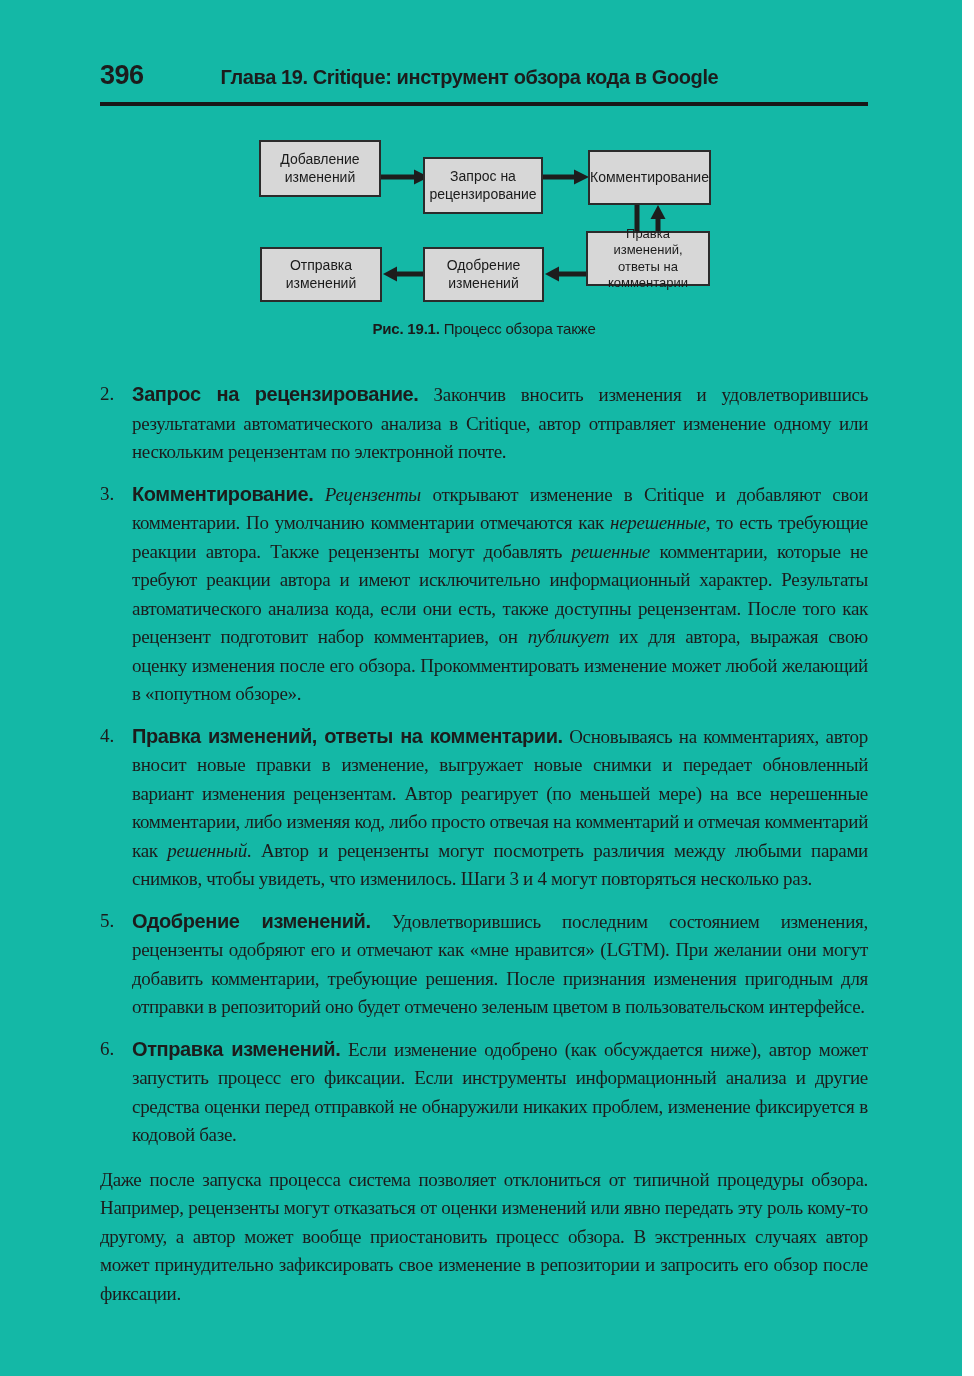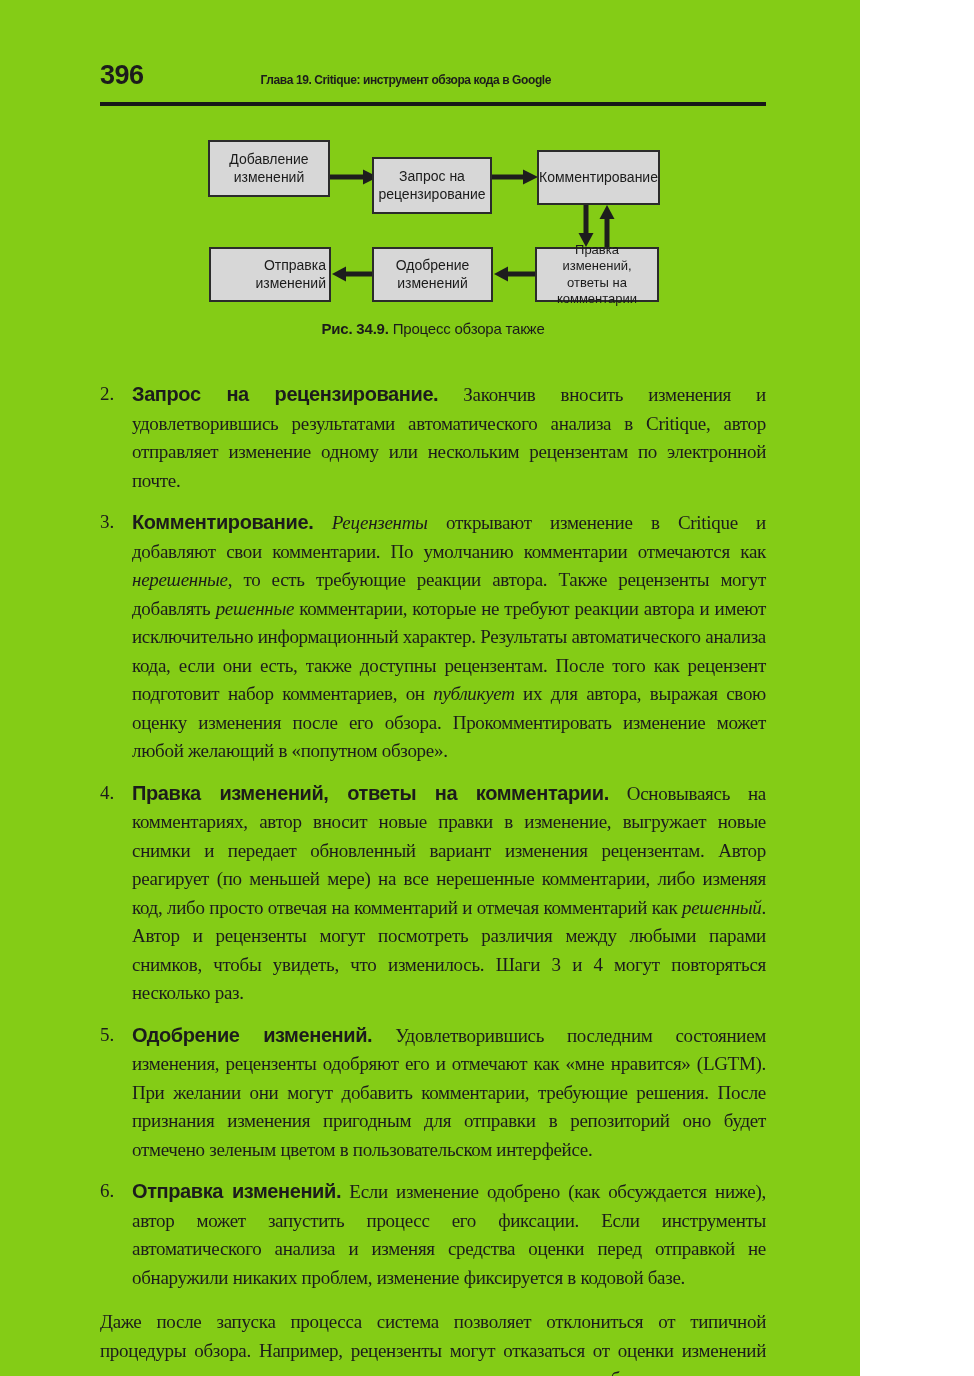--- a/index.html
+++ b/index.html
@@ -1,35 +1,35 @@
 <!DOCTYPE html>
 <html><head>
 <meta charset="utf-8">
 <style>
   * { box-sizing: border-box; }
   html, body { margin: 0; padding: 0; background: #ffffff; }
   .page {
-    width: 860px; height: 1376px;
-    background: #84cc16;
+    width: 962px; height: 1376px;
+    background: #14b8a6;
     padding: 60px 94px 0 100px;
     font-family: "Liberation Serif", serif;
     color: #1c1c1c;
     overflow: hidden;
     position: relative;
   }
   
   .page-header { display: flex; align-items: baseline; }
   .page-num {
     font-family: "Liberation Sans", sans-serif;
     font-weight: bold; font-size: 27px; letter-spacing: -0.5px;
   }
   .chapter-title {
     font-family: "Liberation Sans", sans-serif;
-    font-weight: bold; font-size: 12px; letter-spacing: -0.4px;
-    margin-left: 117px;
+    font-weight: bold; font-size: 20px; letter-spacing: -0.4px;
+    margin-left: 77px;
   }
   .header-rule { height: 4px; background: #181818; margin-top: 11px; }
 
   
   .figure { margin-top: 27px; }
   .flowchart { position: relative; width: 500px; height: 170px; margin: 0 auto; }
   .fc-box {
     position: absolute;
     background: #d7d7d7;
     border: 2px solid #2b2b2b;
@@ -104,26 +104,26 @@
           <polygon points="325,133.5 325,148.5 311,141" fill="#1d1d1d"></polygon>
         </g>
         <g>
           <line x1="189" y1="141" x2="163" y2="141" stroke="#1d1d1d" stroke-width="5"></line>
           <polygon points="163,133.5 163,148.5 149,141" fill="#1d1d1d"></polygon>
         </g>
       </svg>
       <div class="fc-box" style="left:25px; top:7px; width:122px; height:57px;">Добавление изменений</div>
       <div class="fc-box" style="left:189px; top:24px; width:120px; height:57px;">Запрос на рецензирование</div>
       <div class="fc-box" style="left:354px; top:17px; width:123px; height:55px;">Комментирование</div>
-      <div class="fc-box small" style="left:352px; top:114px; width:124px; height:55px;">Правка изменений, ответы на комментарии</div>
+      <div class="fc-box small" style="left:352px; top:98px; width:124px; height:55px;">Правка изменений, ответы на комментарии</div>
       <div class="fc-box" style="left:189px; top:114px; width:121px; height:55px;">Одобрение изменений</div>
-      <div class="fc-box" style="left:26px; top:114px; width:122px; height:55px;text-align:right;">Отправка изменений</div>
+      <div class="fc-box" style="left:26px; top:114px; width:122px; height:55px;">Отправка изменений</div>
     </div>
     <div class="fig-caption">
-      <span class="cap-label">Рис. 34.9.</span><span> Процесс обзора также</span>
+      <span class="cap-label">Рис. 19.1.</span><span> Процесс обзора также</span>
     </div>
   </div>
 
   <div class="list">
 
     <div class="list-item">
       <span class="li-num">2.</span>
       <div class="li-text"><span class="li-title">Запрос на рецензирование.</span><span><span> Закончив вносить изменения и удовлетворившись результатами автоматического анализа в Critique, автор отправляет изменение одному или нескольким рецензентам по электронной почте.</span></span></div>
     </div>
 
@@ -137,20 +137,20 @@
       <div class="li-text"><span class="li-title">Правка изменений, ответы на комментарии.</span><span><span> Основываясь на комментариях, автор вносит новые правки в изменение, выгружает новые снимки и передает обновленный вариант изменения рецензентам. Автор реагирует (по меньшей мере) на все нерешенные комментарии, либо изменяя код, либо просто отвечая на комментарий и отмечая комментарий как </span><span class="italic">решенный</span><span>. Автор и рецензенты могут посмотреть различия между любыми парами снимков, чтобы увидеть, что изменилось. Шаги 3 и 4 могут повторяться несколько раз.</span></span></div>
     </div>
 
     <div class="list-item">
       <span class="li-num">5.</span>
       <div class="li-text"><span class="li-title">Одобрение изменений.</span><span><span> Удовлетворившись последним состоянием изменения, рецензенты одобряют его и отмечают как «мне нравится» (LGTM). При желании они могут добавить комментарии, требующие решения. После признания изменения пригодным для отправки в репозиторий оно будет отмечено зеленым цветом в пользовательском интерфейсе.</span></span></div>
     </div>
 
     <div class="list-item">
       <span class="li-num">6.</span>
-      <div class="li-text"><span class="li-title">Отправка изменений.</span><span><span> Если изменение одобрено (как обсуждается ниже), автор может запустить процесс его фиксации. Если инструменты автоматического анализа и изменяя средства оценки перед отправкой не обнаружили никаких проблем, изменение фиксируется в кодовой базе.</span></span></div>
+      <div class="li-text"><span class="li-title">Отправка изменений.</span><span><span> Если изменение одобрено (как обсуждается ниже), автор может запустить процесс его фиксации. Если инструменты информационный анализа и другие средства оценки перед отправкой не обнаружили никаких проблем, изменение фиксируется в кодовой базе.</span></span></div>
     </div>
 
   </div>
 
   <p class="closing">Даже после запуска процесса система позволяет отклониться от типичной процедуры обзора. Например, рецензенты могут отказаться от оценки изменений или явно передать эту роль кому-то другому, а автор может вообще приостановить процесс обзора. В экстренных случаях автор может принудительно зафиксировать свое изменение в репозитории и запросить его обзор после фиксации.</p>
 
 </div>
 
 </body></html>

